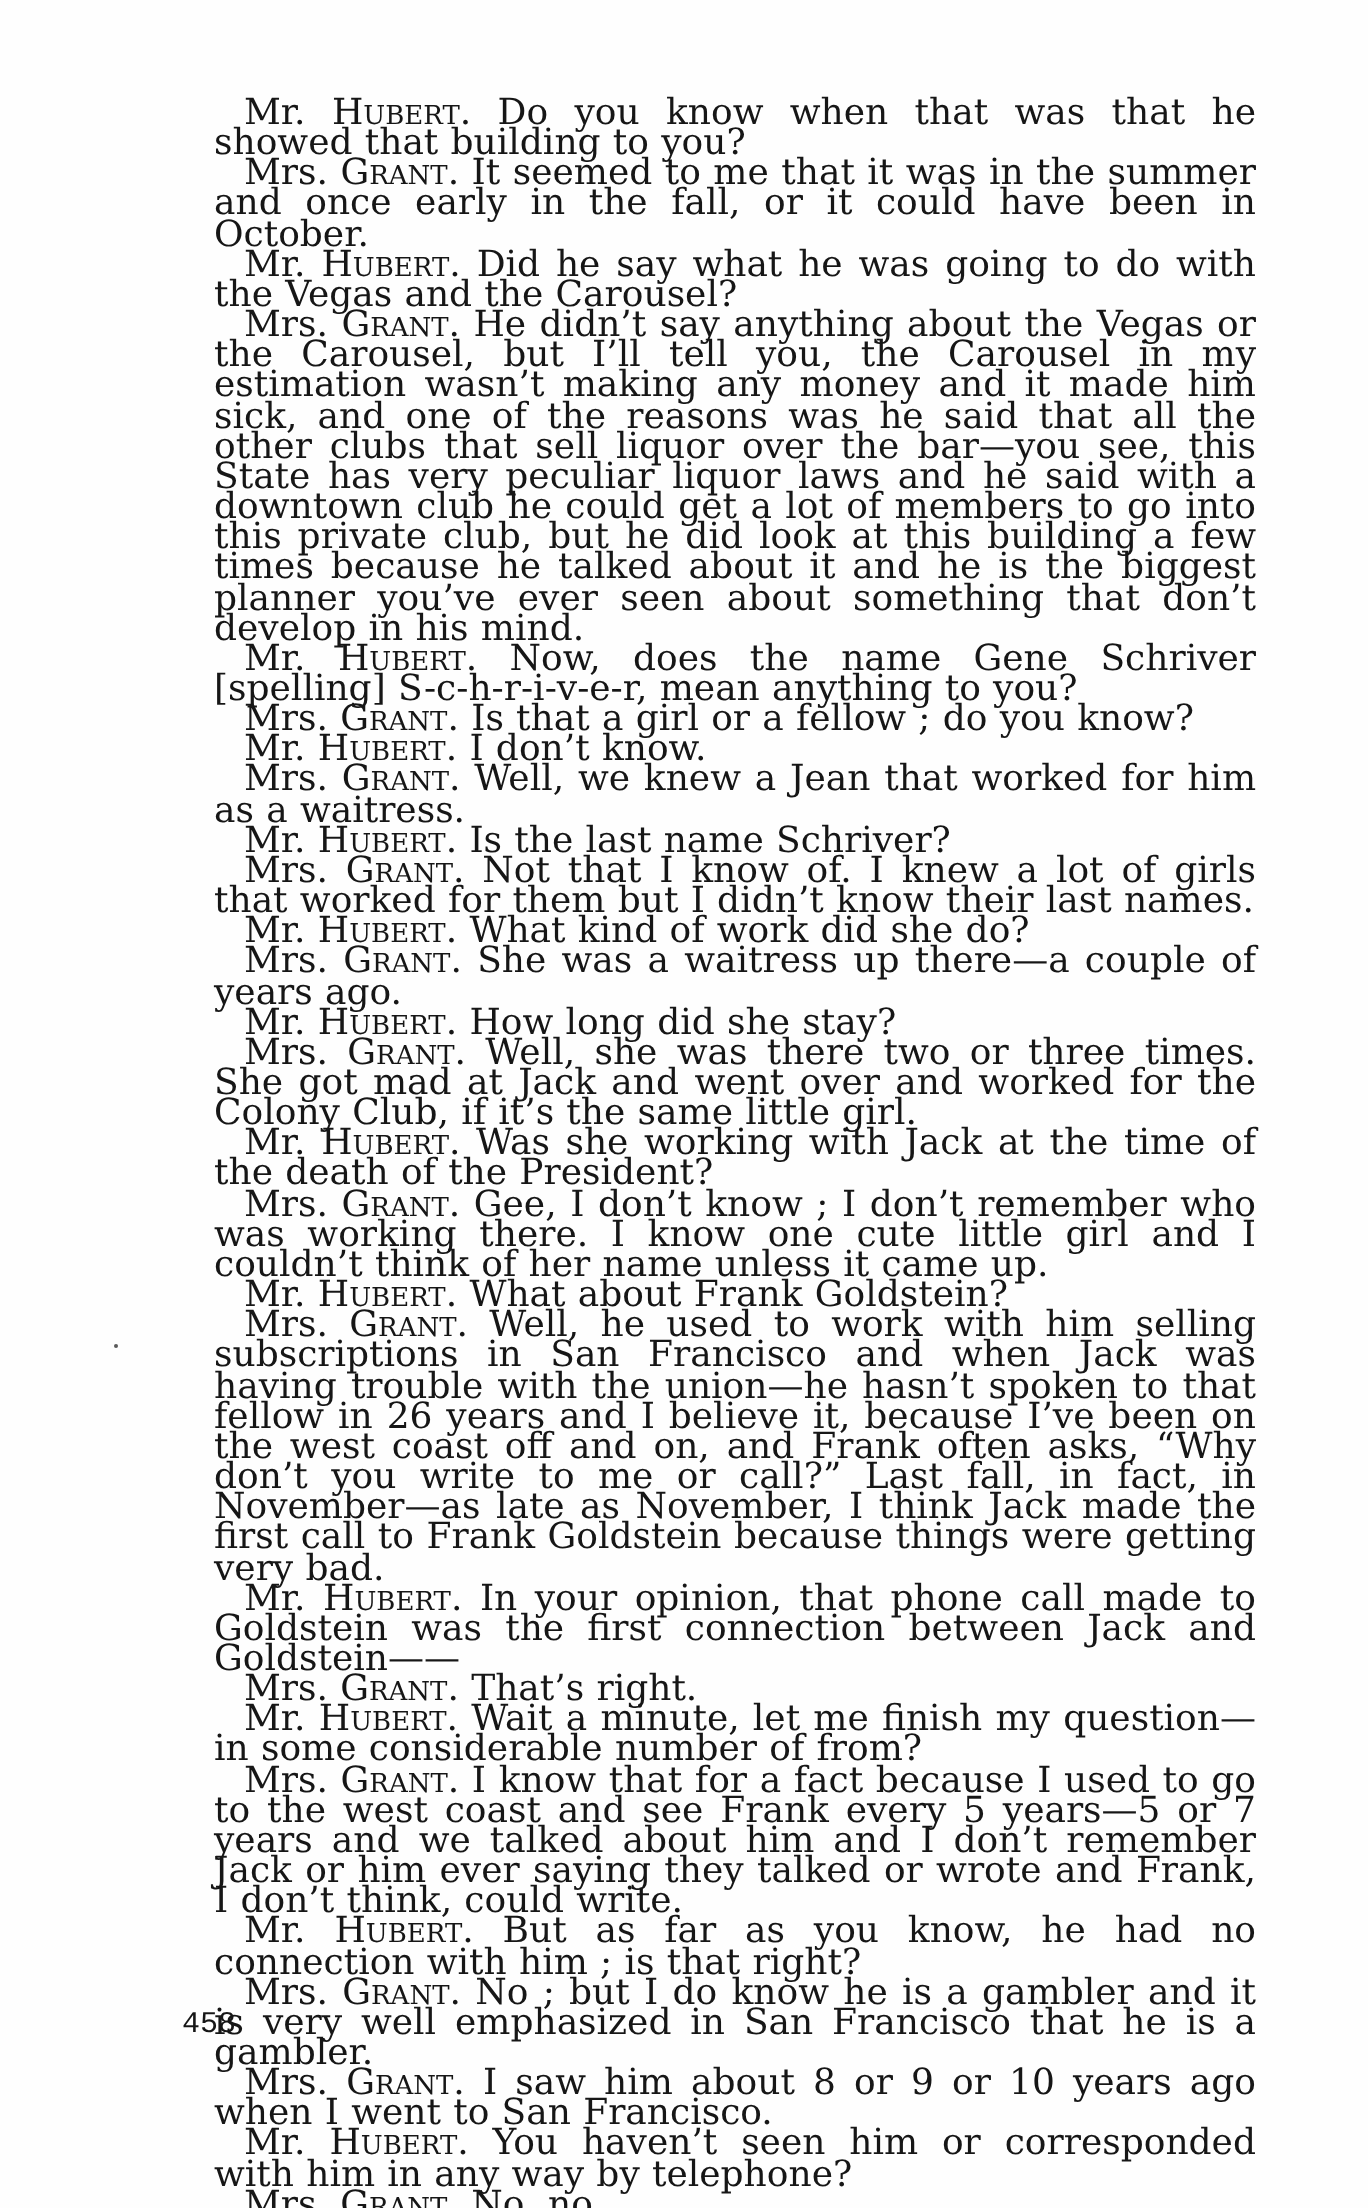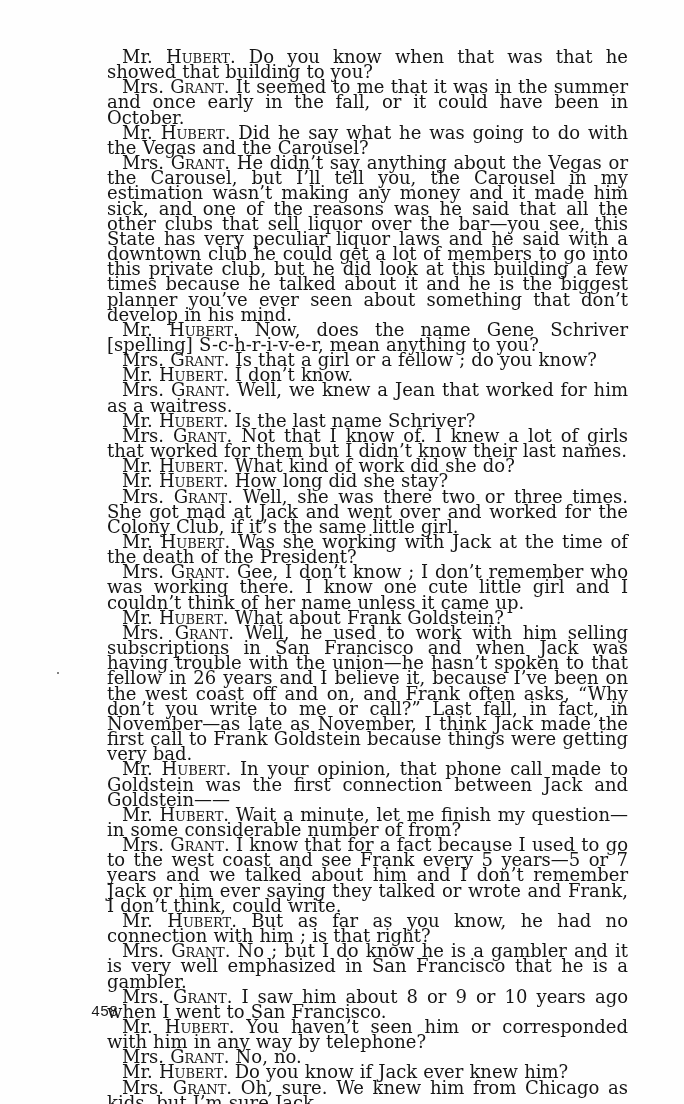--- a/index.html
+++ b/index.html
@@ -64,27 +64,29 @@
       <p><span>Mrs.</span> <span class="sc">Grant.</span> <span>It seemed to me that it was in the summer and once early in the fall, or it could have been in October.</span></p>
       <p><span>Mr.</span> <span class="sc">Hubert.</span> <span>Did he say what he was going to do with the Vegas and the Carousel?</span></p>
       <p><span>Mrs.</span> <span class="sc">Grant.</span> <span>He didn’t say anything about the Vegas or the Carousel, but I’ll tell you, the Carousel in my estimation wasn’t making any money and it made him sick, and one of the reasons was he said that all the other clubs that sell liquor over the bar—you see, this State has very peculiar liquor laws and he said with a downtown club he could get a lot of members to go into this private club, but he did look at this building a few times because he talked about it and he is the biggest planner you’ve ever seen about something that don’t develop in his mind.</span></p>
       <p><span>Mr.</span> <span class="sc">Hubert.</span> <span>Now, does the name Gene Schriver [spelling] S-c-h-r-i-v-e-r, mean anything to you?</span></p>
       <p><span>Mrs.</span> <span class="sc">Grant.</span> <span>Is that a girl or a fellow ; do you know?</span></p>
       <p><span>Mr.</span> <span class="sc">Hubert.</span> <span>I don’t know.</span></p>
       <p><span>Mrs.</span> <span class="sc">Grant.</span> <span>Well, we knew a Jean that worked for him as a waitress.</span></p>
       <p><span>Mr.</span> <span class="sc">Hubert.</span> <span>Is the last name Schriver?</span></p>
       <p><span>Mrs.</span> <span class="sc">Grant.</span> <span>Not that I know of.  I knew a lot of girls that worked for them but I didn’t know their last names.</span></p>
       <p><span>Mr.</span> <span class="sc">Hubert.</span> <span>What kind of work did she do?</span></p>
+      <p><span>Mrs.</span> <span class="sc">Grant.</span> <span>She was a waitress up there—a couple of years ago.</span></p>
       <p><span>Mr.</span> <span class="sc">Hubert.</span> <span>How long did she stay?</span></p>
       <p><span>Mrs.</span> <span class="sc">Grant.</span> <span>Well, she was there two or three times.  She got mad at Jack and went over and worked for the Colony Club, if it’s the same little girl.</span></p>
       <p><span>Mr.</span> <span class="sc">Hubert.</span> <span>Was she working with Jack at the time of the death of the President?</span></p>
       <p><span>Mrs.</span> <span class="sc">Grant.</span> <span>Gee, I don’t know ; I don’t remember who was working there. I know one cute little girl and I couldn’t think of her name unless it came up.</span></p>
       <p><span>Mr.</span> <span class="sc">Hubert.</span> <span>What about Frank Goldstein?</span></p>
       <p><span>Mrs.</span> <span class="sc">Grant.</span> <span>Well, he used to work with him selling subscriptions in San Francisco and when Jack was having trouble with the union—he hasn’t spoken to that fellow in 26 years and I believe it, because I’ve been on the west coast off and on, and Frank often asks, “Why don’t you write to me or call?”  Last fall, in fact, in November—as late as November, I think Jack made the first call to Frank Goldstein because things were getting very bad.</span></p>
       <p><span>Mr.</span> <span class="sc">Hubert.</span> <span>In your opinion, that phone call made to Goldstein was the first connection between Jack and Goldstein——</span></p>
+      <p><span>Mrs.</span> <span class="sc">Grant.</span> <span>That’s right.</span></p>
       <p><span>Mr.</span> <span class="sc">Hubert.</span> <span>Wait a minute, let me finish my question—in some considerable number of from?</span></p>
       <p><span>Mrs.</span> <span class="sc">Grant.</span> <span>I know that for a fact because I used to go to the west coast and see Frank every 5 years—5 or 7 years and we talked about him and I don’t remember Jack or him ever saying they talked or wrote and Frank, I don’t think, could write.</span></p>
       <p><span>Mr.</span> <span class="sc">Hubert.</span> <span>But as far as you know, he had no connection with him ; is that right?</span></p>
       <p><span>Mrs.</span> <span class="sc">Grant.</span> <span>No ; but I do know he is a gambler and it is very well emphasized in San Francisco that he is a gambler.</span></p>
       <p><span>Mrs.</span> <span class="sc">Grant.</span> <span>I saw him about 8 or 9 or 10 years ago when I went to San Francisco.</span></p>
       <p><span>Mr.</span> <span class="sc">Hubert.</span> <span>You haven’t seen him or corresponded with him in any way by telephone?</span></p>
       <p><span>Mrs.</span> <span class="sc">Grant.</span> <span>No, no.</span></p>
       <p><span>Mr.</span> <span class="sc">Hubert.</span> <span>Do you know if Jack ever knew him?</span></p>
       <p><span>Mrs.</span> <span class="sc">Grant.</span> <span>Oh, sure.  We knew him from Chicago as kids, but I’m sure Jack</span></p>
     </section>

